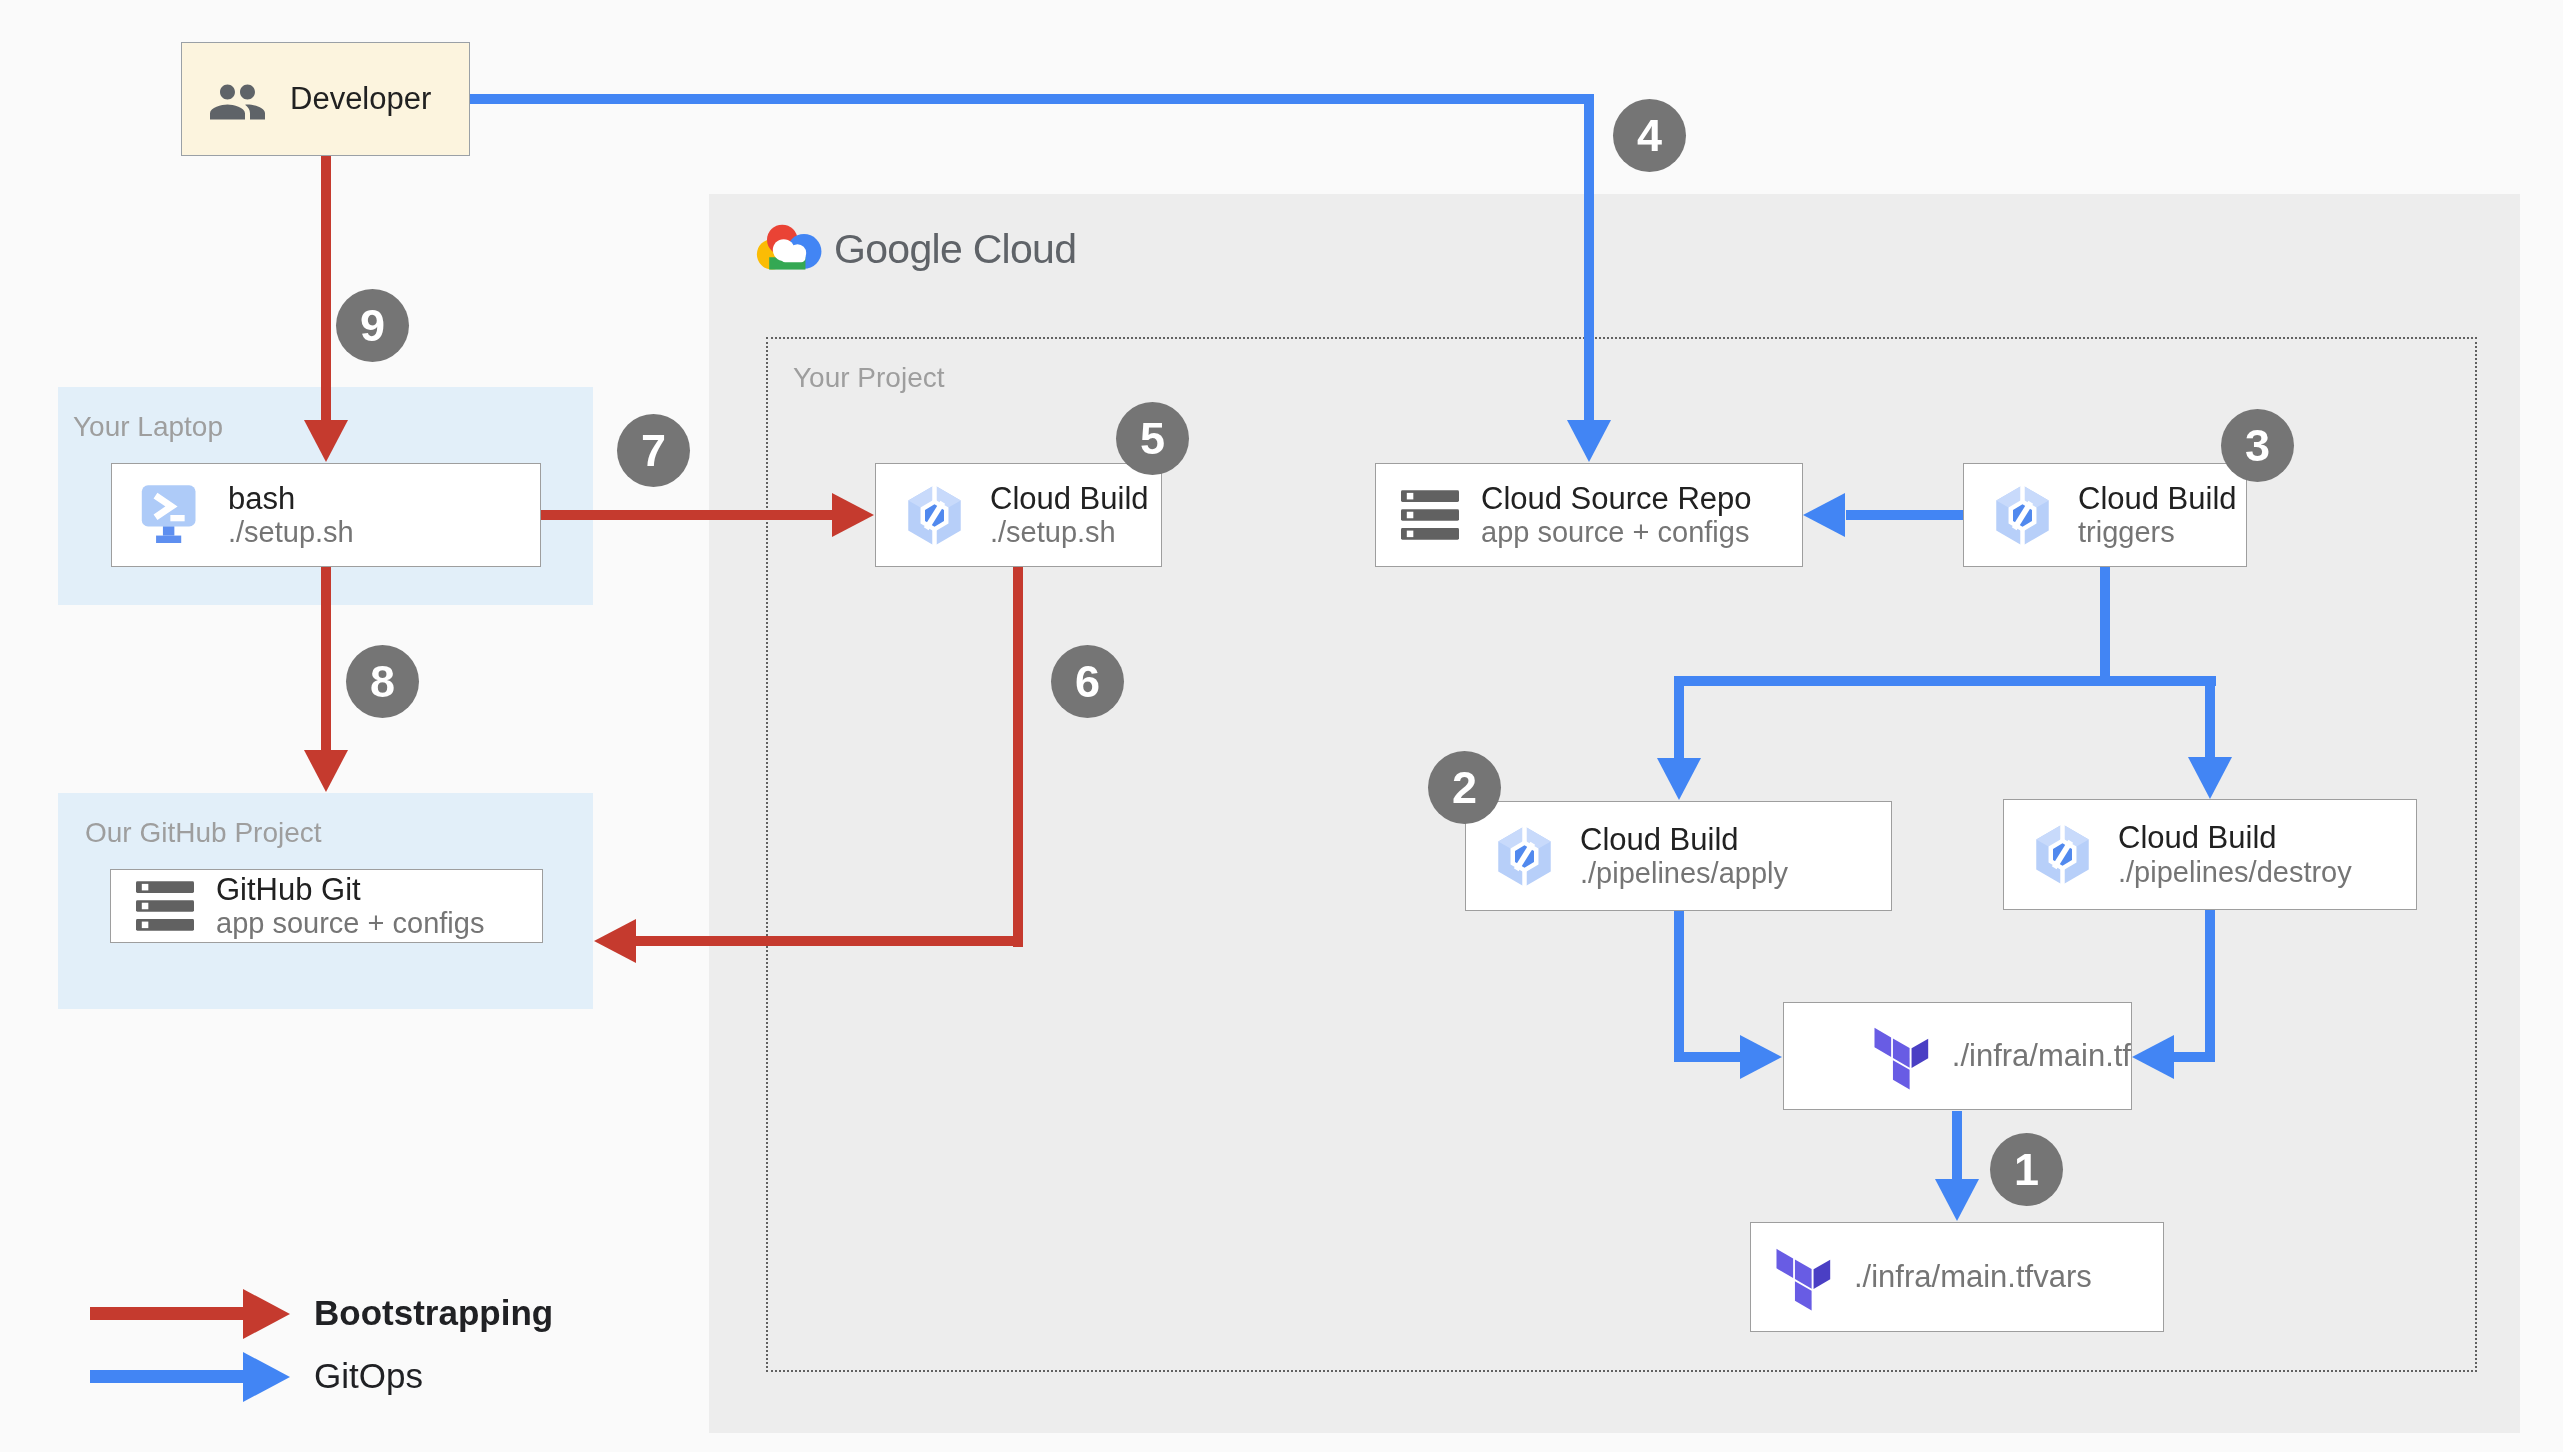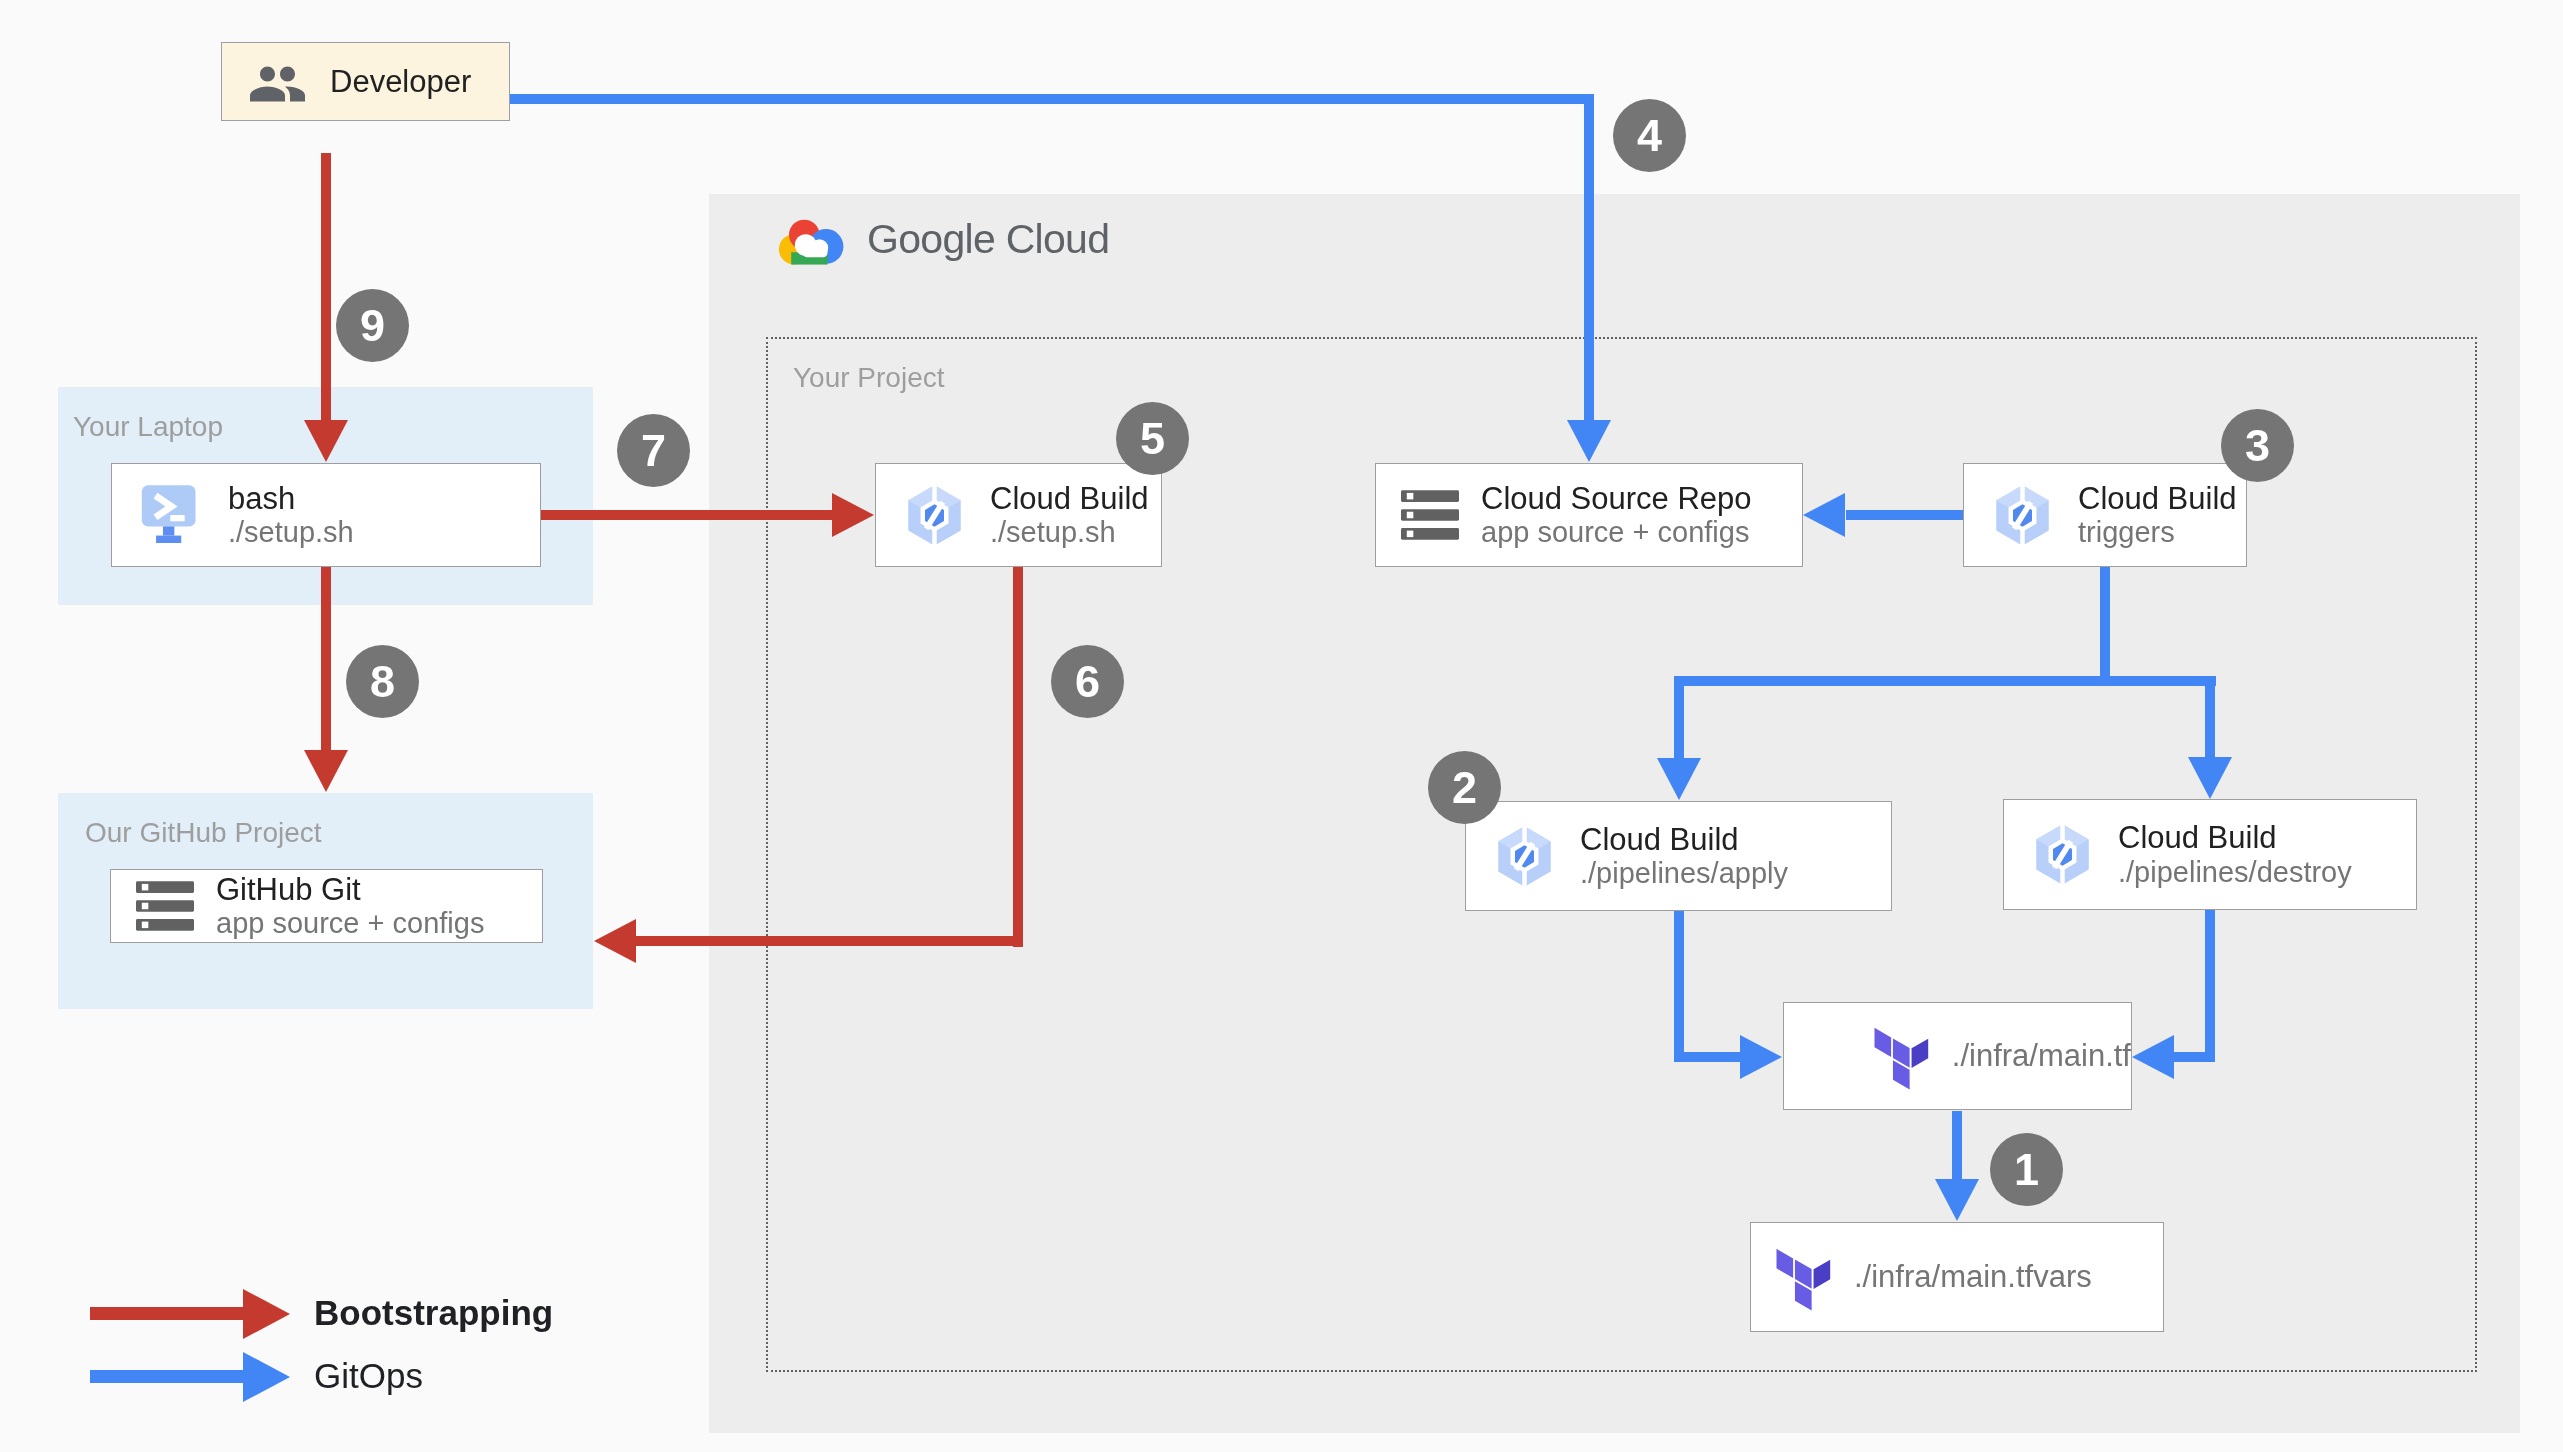--- a/index.html
+++ b/index.html
@@ -23,21 +23,21 @@
   .head{position:absolute;width:0;height:0;z-index:2;}
   .down{border-left:22px solid transparent;border-right:22px solid transparent;border-top:42px solid;}
   .right{border-top:22px solid transparent;border-bottom:22px solid transparent;border-left:42px solid;}
   .left{border-top:22px solid transparent;border-bottom:22px solid transparent;border-right:42px solid;}
   .c-red.down{border-top-color:#C53A2E;} .c-red.right{border-left-color:#C53A2E;} .c-red.left{border-right-color:#C53A2E;}
   .c-blue.down{border-top-color:#4285F4;} .c-blue.right{border-left-color:#4285F4;} .c-blue.left{border-right-color:#4285F4;}
   .lg.right{border-top-width:25px;border-bottom-width:25px;border-left-width:47px;}
   .badge{position:absolute;width:73px;height:73px;border-radius:50%;background:#757575;color:#FFFFFF;
          font-size:45px;font-weight:bold;display:flex;align-items:center;justify-content:center;z-index:4;}
   .legend-label{position:absolute;font-size:35px;color:#202124;white-space:nowrap;z-index:2;}
-  .gc-logo{position:absolute;left:775px;top:216px;height:67px;display:flex;gap:19px;z-index:3;}
+  .gc-logo{position:absolute;left:753px;top:216px;height:67px;display:flex;align-items:center;gap:8px;z-index:3;}
   .gc-logo-text{font-size:41px;font-weight:500;color:#5F6368;letter-spacing:-0.7px;white-space:nowrap;}
   svg{display:block;}
 </style>
 </head>
 <body>
 
 <div id="canvas">
 
   <div class="panel gc-panel" style="left:709px;top:194px;width:1811px;height:1239px;"></div>
 
@@ -96,21 +96,21 @@
   <div class="line blue" style="left:1674px;top:1052px;width:66px;height:10.2px;"></div>
   <div class="head right c-blue" style="left:1740px;top:1035px;"></div>
 
   <div class="line blue" style="left:2205px;top:910px;width:10.2px;height:152px;"></div>
   <div class="line blue" style="left:2174px;top:1052px;width:41px;height:10.2px;"></div>
   <div class="head left c-blue" style="left:2132px;top:1035px;"></div>
 
   <div class="line blue" style="left:1952px;top:1111px;width:10.2px;height:69px;"></div>
   <div class="head down c-blue" style="left:1935px;top:1179px;"></div>
 
-  <div class="node cream" style="left:181px;top:42px;width:289px;height:79px;margin-left:40px;">
+  <div class="node cream" style="left:181px;top:42px;width:289px;height:114px;">
     <span>
       <svg width="61" height="45" viewBox="0 0 24 18">
         <path fill="#5F6368" d="M16 9c1.66 0 2.99-1.34 2.99-3S17.66 3 16 3c-1.66 0-3 1.34-3 3s1.34 3 3 3zm-8 0c1.66 0 2.99-1.34 2.99-3S9.66 3 8 3C6.34 3 5 4.34 5 6s1.34 3 3 3zm0 2c-2.33 0-7 1.17-7 3.5V17h14v-2.5c0-2.33-4.67-3.5-7-3.5zm8 0c-.29 0-.62.02-.97.05 1.16.84 1.97 1.97 1.97 3.45V17h6v-2.5c0-2.33-4.67-3.5-7-3.5z"></path>
       </svg>
     </span>
     <span class="node-title">Developer</span>
   </div>
 
   <div class="node" style="left:111px;top:463px;width:430px;height:104px;">
     <span>

